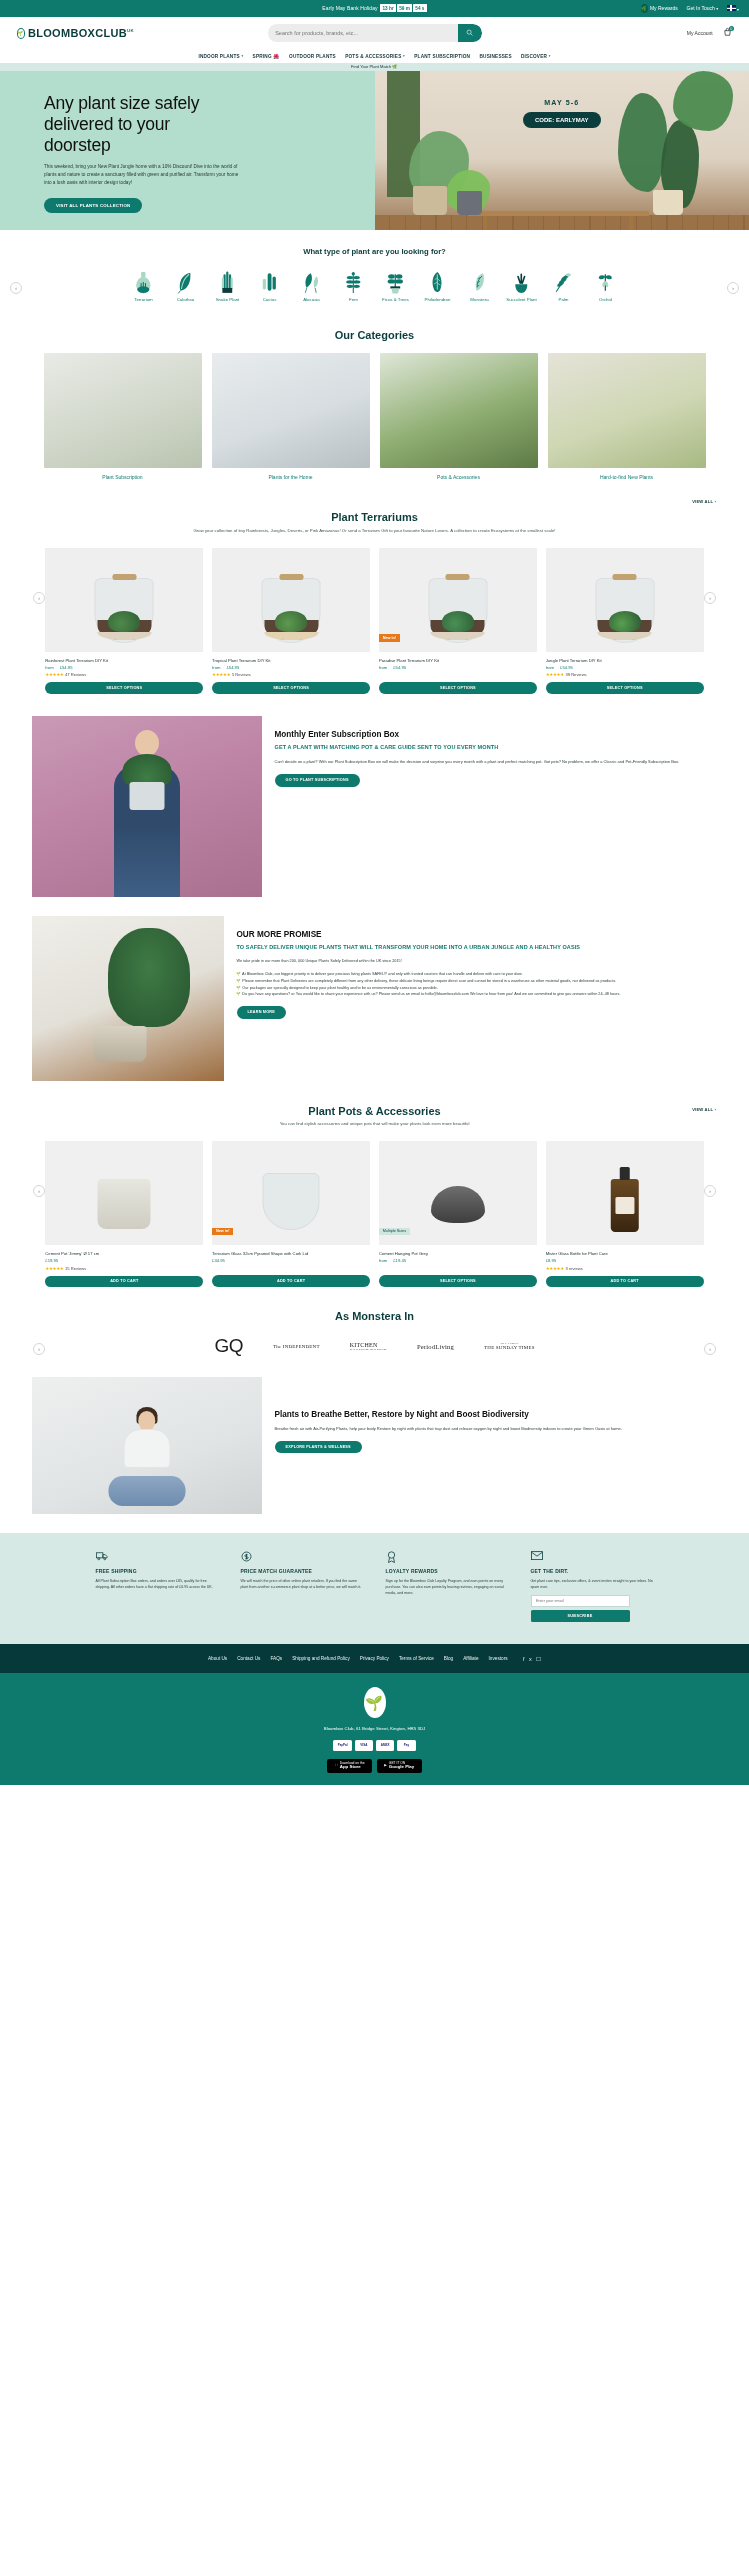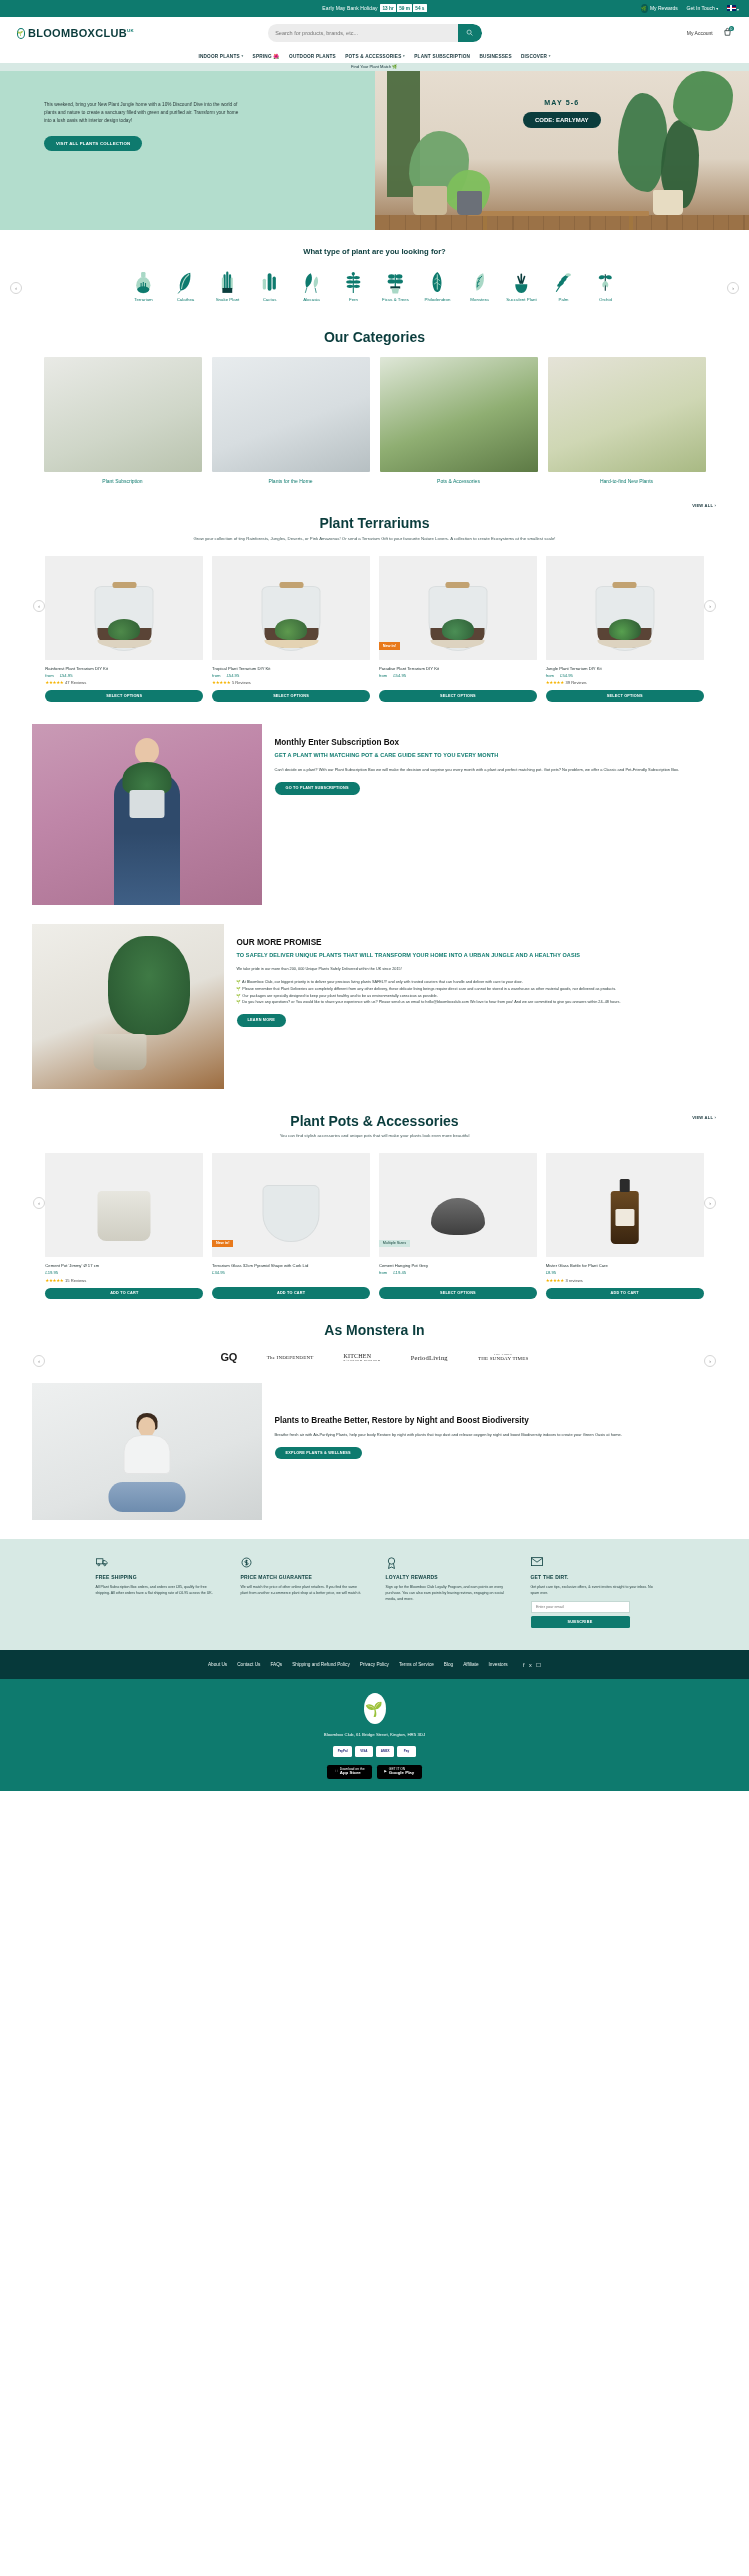--- a/index.html
+++ b/index.html
@@ -160,21 +160,21 @@
   .picker-label{ margin-top:3.3px; font-size:4.4px; color:#0e7a6e; line-height:1.25; }
   .arrow-circ {
     width:12px;height:12px;border-radius:50%;border:0.5px solid #d6d6d6;
     display:flex;align-items:center;justify-content:center;font-size:5px;color:#6a6a6a;
     background:#fff; cursor:pointer; flex:0 0 auto;
   }
   .pk-arrow-l{position:absolute;left:10px;top:12px;}
   .pk-arrow-r{position:absolute;right:10px;top:12px;}
 
   
-  .sec-title { text-align:center; font-size:14px; color:#0b3d3d; font-weight:700;}
+  .sec-title { text-align:center; font-size:11px; color:#0b3d3d; font-weight:700;}
   .sec-sub { text-align:center; font-size:4.3px; color:#3f5656; line-height:1.6; margin-top:4.4px;}
   .viewall {
     position:absolute; right:33px; top:2.2px; font-size:4.1px; font-weight:700;
     color:#16343a; letter-spacing:0.2px; cursor:pointer;
   }
 
   
   .sec-cats{ padding:13px 0 16.5px; }
   .cats-row{ display:flex; gap:10px; justify-content:center; margin-top:12px; }
   .cat-card{ width:158px; cursor:pointer; }
@@ -252,21 +252,21 @@
   .subs-leaf{position:absolute;left:50%;transform:translateX(-50%);top:38px;width:49px;height:33px;background:radial-gradient(circle at 50% 70%,#3f7d46,#27552f);border-radius:50% 50% 30% 30%;}
 
   .promise-img{width:192px;height:165px;background:linear-gradient(160deg,#efeee9 0%,#e3e0d8 50%,#9c6c3f 100%);position:relative;}
   .promise-plant{position:absolute;left:40%;top:12px;width:82px;height:99px;background:radial-gradient(ellipse at 50% 40%,#3f7a45,#27542f);border-radius:46% 46% 40% 40%;}
   .promise-basket{position:absolute;left:46%;bottom:18.6px;transform:translateX(-50%);width:53px;height:36px;background:linear-gradient(180deg,#d8d2c4,#b6ad99);border-radius:3.3px 3.3px 7.7px 7.7px;}
 
   
   .sec-featured{ padding:17.5px 0 14.3px; position:relative;}
   .brands-row{ display:flex; align-items:center; justify-content:center; gap:30px; margin-top:13px;}
   .brand{ font-size:6px; color:#1d1d1d; letter-spacing:0.2px; font-family:"Liberation Serif", serif;}
-  .brand.gq{font-size:11px;font-weight:700;letter-spacing:-0.5px;font-family:"Liberation Sans",sans-serif;}
+  .brand.gq{font-size:19px;font-weight:400;letter-spacing:-0.5px;font-family:"Liberation Sans",sans-serif;}
   .brand.indep{font-size:5px;}
   .brand.kitchen{font-size:6px;}
   .brand.period{font-size:6.6px;}
   .brand.times{font-size:5px;}
   .brand small{display:block;font-size:2.7px;letter-spacing:0.5px;text-align:center;}
   .fb-arrow-l{position:absolute;left:33px;top:50px;}
   .fb-arrow-r{position:absolute;right:33px;top:50px;}
 
   
   .bio-img{width:230px;height:137px;background:linear-gradient(160deg,#eef0f0 0%,#e1e4e4 60%,#cfd3d3 100%);position:relative;}
@@ -406,20 +406,21 @@
       </span>
   </div>
 
   <div class="findstrip">
     <span>Find Your Plant Match</span>
     <span>🌿</span>
   </div>
 
   <div class="hero">
     <div class="hero-left">
+      <h1>Any plant size safely delivered to your doorstep</h1>
       <p>This weekend, bring your New Plant Jungle home with a 10% Discount! Dive into the world of plants and nature to create a sanctuary filled with green and purified air. Transform your home into a lush oasis with interior design today!</p>
       <button class="btn-primary">VISIT ALL PLANTS COLLECTION</button>
     </div>
     <div class="hero-right">
       <div class="floor"></div>
       <div class="bench"></div>
       <div class="leafdec" style="left:12px;top:0;width:33px;height:126px;background:#4d6b3f;border-radius:0;"></div>
       <div class="leafdec" style="left:34px;top:60px;width:60px;height:71px;background:#6ea36a;"></div>
       <div class="leafdec" style="left:71px;top:99px;width:44px;height:44px;background:#7dbf5c;"></div>
       <div class="potplant" style="left:38px;bottom:15.4px;width:34px;height:28.5px;">

